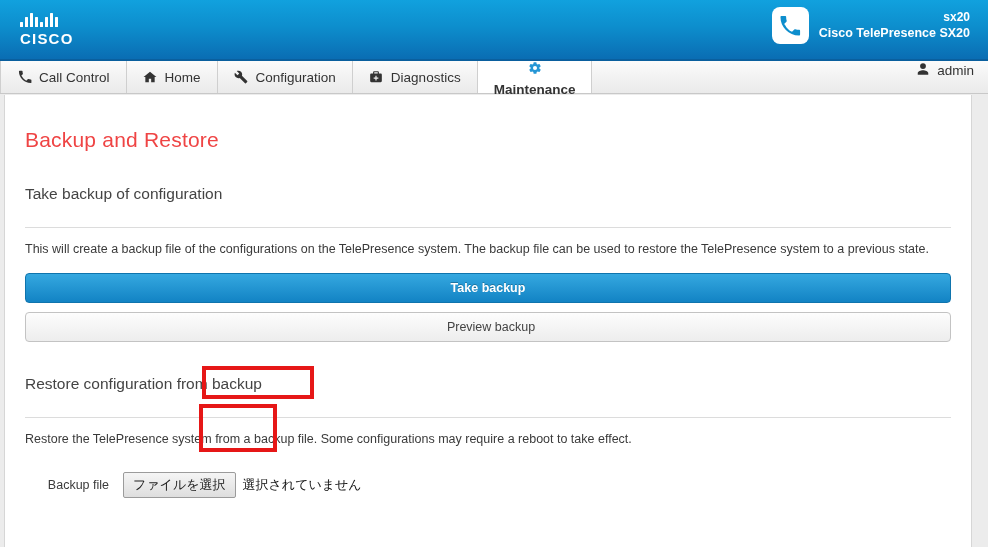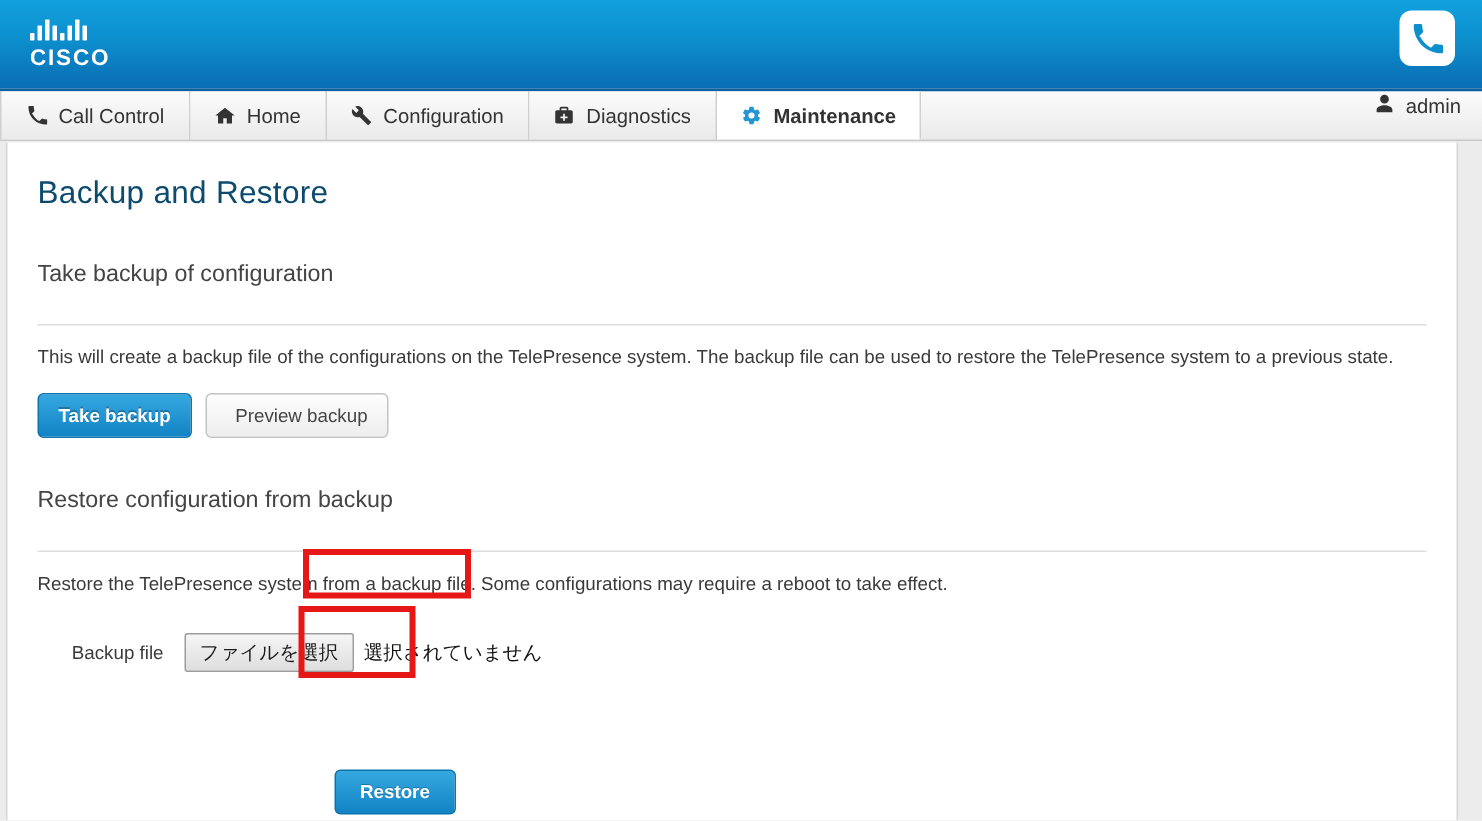--- a/index.html
+++ b/index.html
@@ -54,52 +54,53 @@
     border-right: 1px solid #cfcfcf;
     cursor: pointer;
     background: linear-gradient(to bottom, #fbfbfb 0%, #eaeaea 100%);
   }
   .tab:first-child { border-left: 1px solid #cfcfcf; }
   .tab.active {
     background: #ffffff;
     font-weight: bold;
     border-right: 1px solid #cfcfcf;
     box-shadow: inset 0 1px 0 #fff;
+    flex-direction: column;
   }
   .tab .ticon { display: inline-flex; align-items: center; justify-content: center; width: 15px; height: 15px; }
   .user-area {
     position: absolute; right: 14px; top: 0; height: 18px;
     display: flex; align-items: center; gap: 7px;
     font-size: 13.5px; color: #333;
   }
 
   
   .panel {
     position: absolute; left: 4px; top: 95px;
     width: 968px; height: 452px;
     background: #ffffff;
     border-left: 1px solid #d6d6d6;
     border-right: 1px solid #d6d6d6;
   }
   .page-title {
-    font-size: 21px; color: #0c4a6e; font-weight: normal;
-    padding: 22px 0 0 20px; letter-spacing: .2px;
+    font-size: 21px; color: #ef4444; font-weight: normal;
+    padding: 22px 0 0 20px; letter-spacing: .2px; margin-top: 11px;
   }
   .section-head {
     font-size: 15.5px; color: #444444; font-weight: normal;
     margin: 33px 20px 0 20px;
     padding-bottom: 24px;
     border-bottom: 1px solid #dcdcdc;
   }
   .para {
     font-size: 12.5px; color: #3a3a3a; line-height: 1.55;
     margin: 12px 20px 0 20px;
     max-width: 920px;
   }
-  .btnrow { margin: 14px 20px 0 20px; display: flex; gap: 9px; }
+  .btnrow { margin: 14px 20px 0 20px; display: flex; gap: 9px; flex-direction: column; }
   .btn {
     font-size: 12.5px; font-weight: bold;
     padding: 7px 13px; border-radius: 4px; cursor: pointer;
     border: 1px solid;
     font-family: "Liberation Sans", sans-serif;
   }
   .btn-primary {
     color: #ffffff;
     background: linear-gradient(to bottom, #35a8e0 0%, #1283c4 100%);
     border-color: #0f74ad;
@@ -194,20 +195,24 @@
       </div>
       <div class="cisco-word">CISCO</div>
     </div>
 
     <div class="sys-block">
       <div class="phone-badge">
         <svg width="22" height="22" viewBox="0 0 24 24" aria-hidden="true">
           <path fill="#0d8ecd" d="M6.6 10.8c1.7 3.3 4.3 5.9 7.6 7.6l2.5-2.5c.3-.3.8-.4 1.2-.3 1.2.4 2.6.6 4 .6.6 0 1.1.5 1.1 1.1v4c0 .6-.5 1.1-1.1 1.1C10.6 22.4 1.6 13.4 1.6 2.2 1.6 1.6 2.1 1.1 2.7 1.1h4c.6 0 1.1.5 1.1 1.1 0 1.4.2 2.8.6 4 .1.4 0 .9-.3 1.2l-2.5 2.4z"></path>
         </svg>
       </div>
+      <div class="sys-text">
+        <div class="sys-name">sx20</div>
+        <div class="sys-model">Cisco TelePresence SX20</div>
+      </div>
     </div>
   </div>
 
   <div class="navbar">
 
     <div class="tab">
       <span class="ticon">
         <svg width="14" height="14" viewBox="0 0 24 24">
             <path fill="#333" d="M6.6 10.8c1.7 3.3 4.3 5.9 7.6 7.6l2.5-2.5c.3-.3.8-.4 1.2-.3 1.2.4 2.6.6 4 .6.6 0 1.1.5 1.1 1.1v4c0 .6-.5 1.1-1.1 1.1C10.6 22.4 1.6 13.4 1.6 2.2 1.6 1.6 2.1 1.1 2.7 1.1h4c.6 0 1.1.5 1.1 1.1 0 1.4.2 2.8.6 4 .1.4 0 .9-.3 1.2l-2.5 2.4z"></path>
           </svg>

